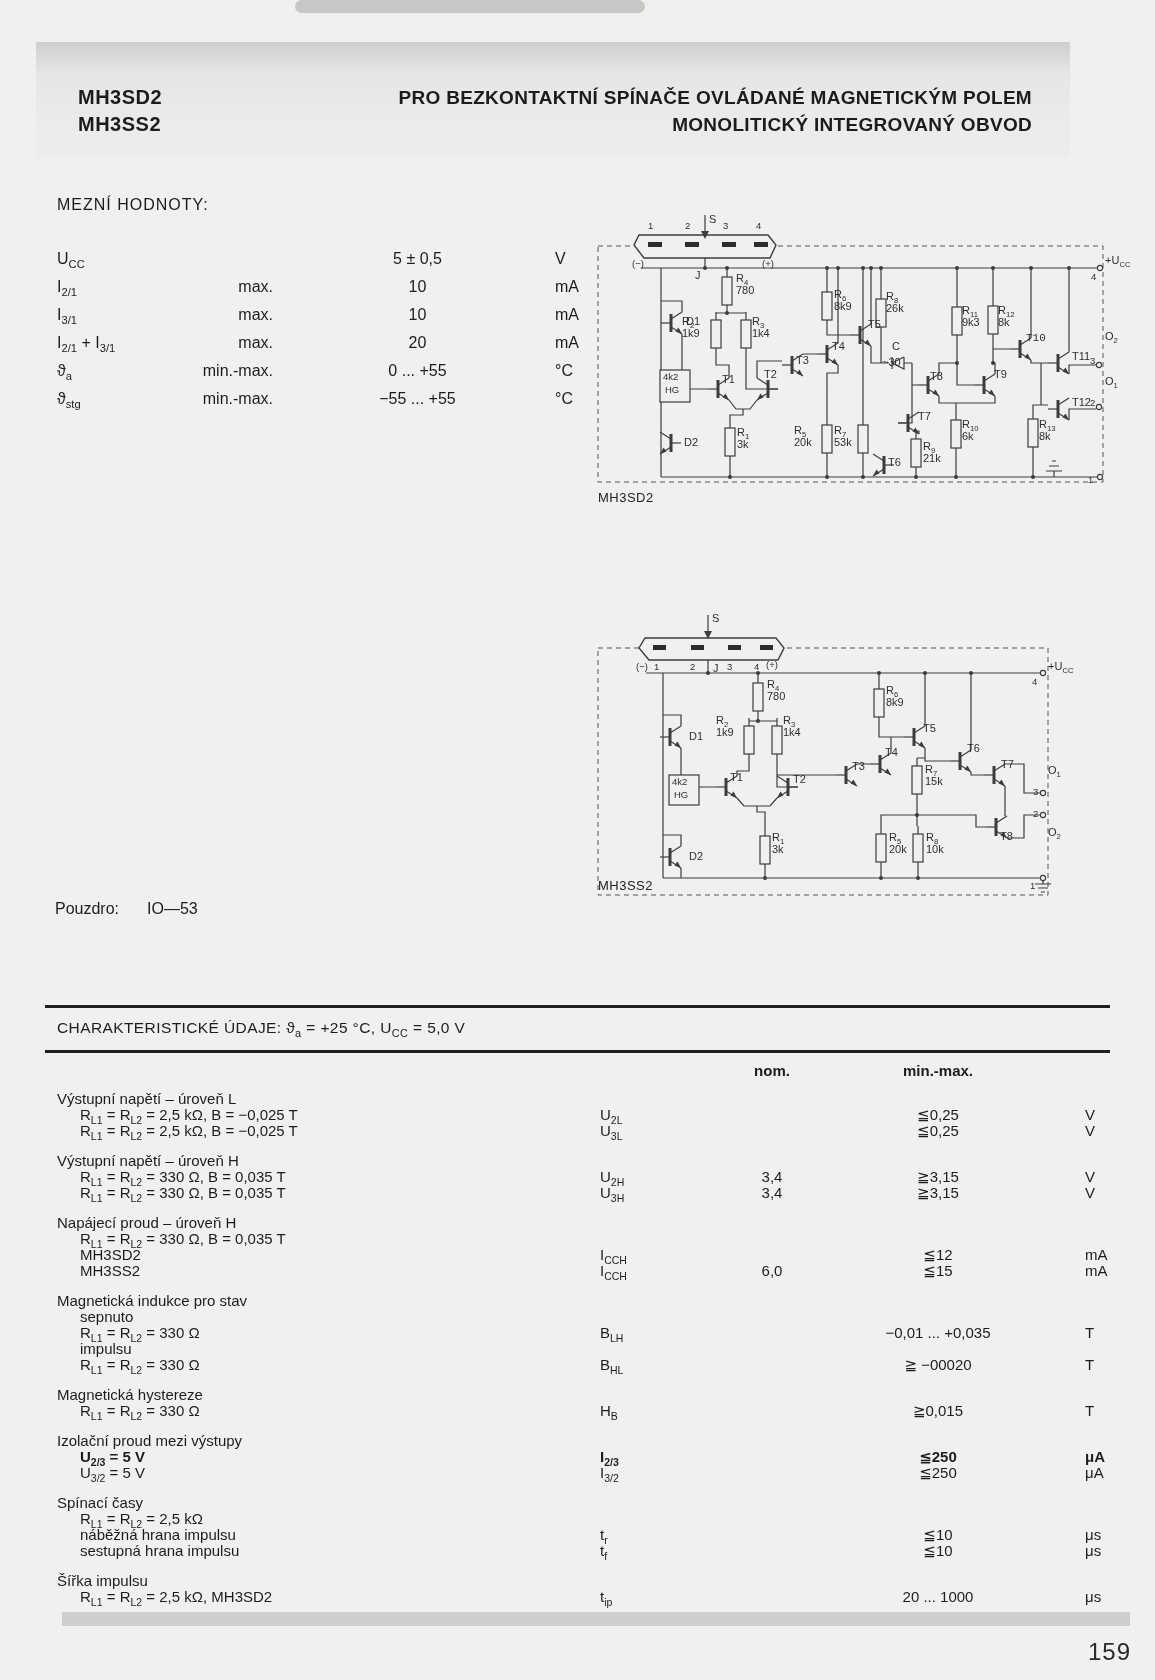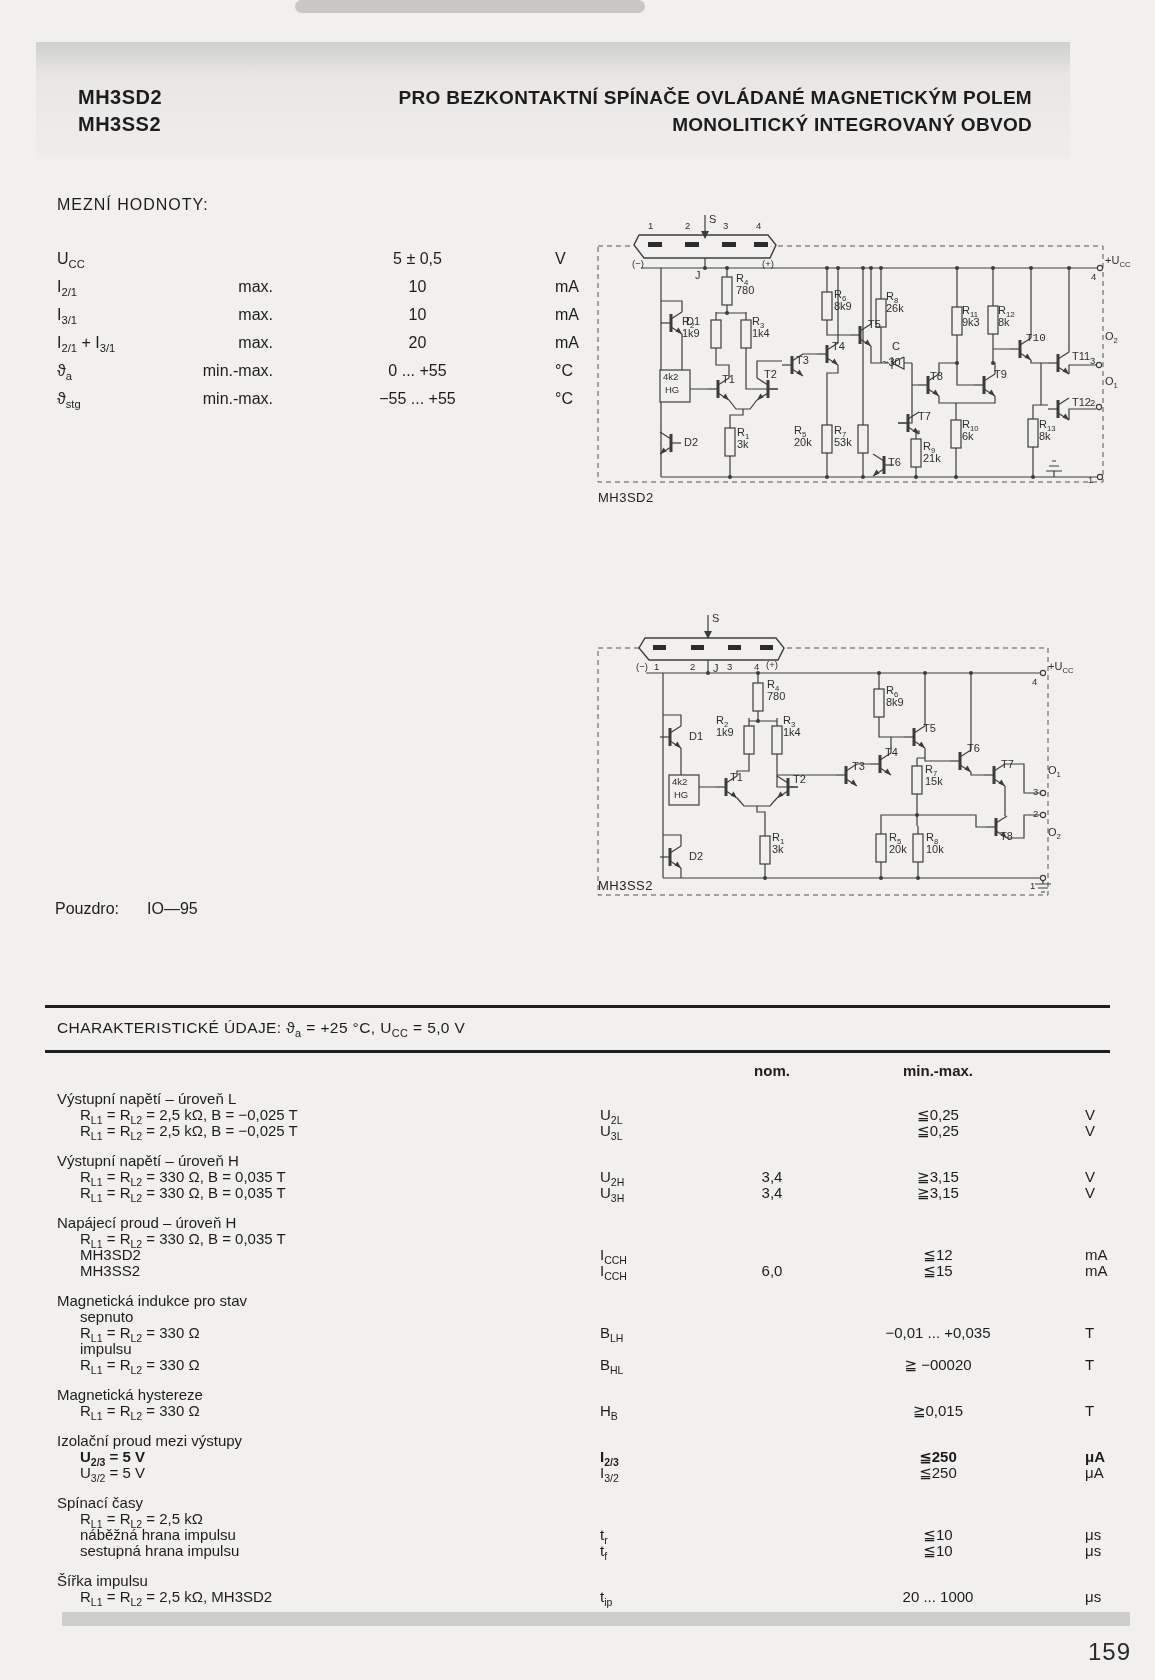--- a/index.html
+++ b/index.html
@@ -363,21 +363,21 @@
       <span class="slabel" style="left: 290px; top: 110px;">R<sub>6</sub><br>8k9</span>
       <span class="slabel" style="left: 329px; top: 189px;">R<sub>7</sub><br>15k</span>
       <span class="slabel" style="left: 176px; top: 257px;">R<sub>1</sub><br>3k</span>
       <span class="slabel" style="left: 293px; top: 257px;">R<sub>5</sub><br>20k</span>
       <span class="slabel" style="left: 330px; top: 257px;">R<sub>8</sub><br>10k</span>
     </div>
 </div>
 <div class="abs caption" id="caption-s2">MH3SS2</div>
 
 <div class="abs" id="pouzdro">
-  <span>Pouzdro:</span><span>IO—95</span>
+  <span>Pouzdro:</span><span>IO—53</span>
 </div>
 
 <div class="abs" id="char-table">
   <div class="rule" id="rule-top"></div>
   <div id="char-heading">CHARAKTERISTICKÉ ÚDAJE: ϑ<sub>a</sub> = +25 °C, U<sub>CC</sub> = 5,0 V</div>
   <div class="rule" id="rule-mid"></div>
   <div class="colhead" id="col-nom">nom.</div>
   <div class="colhead" id="col-minmax">min.-max.</div>
   <div id="char-rows">
       <div class="crow" style="top: 85px;">

